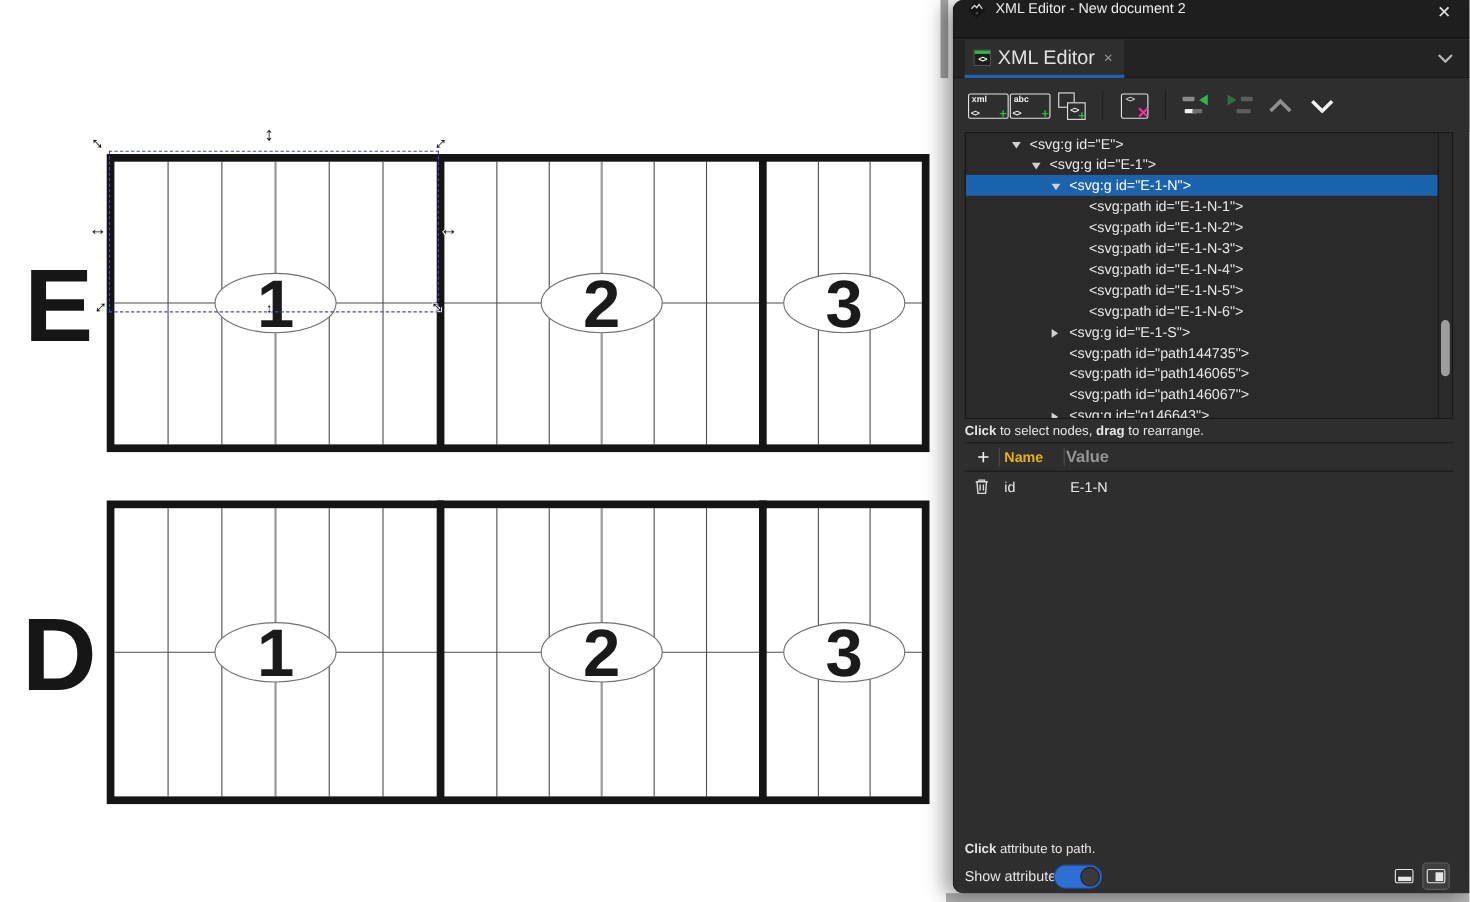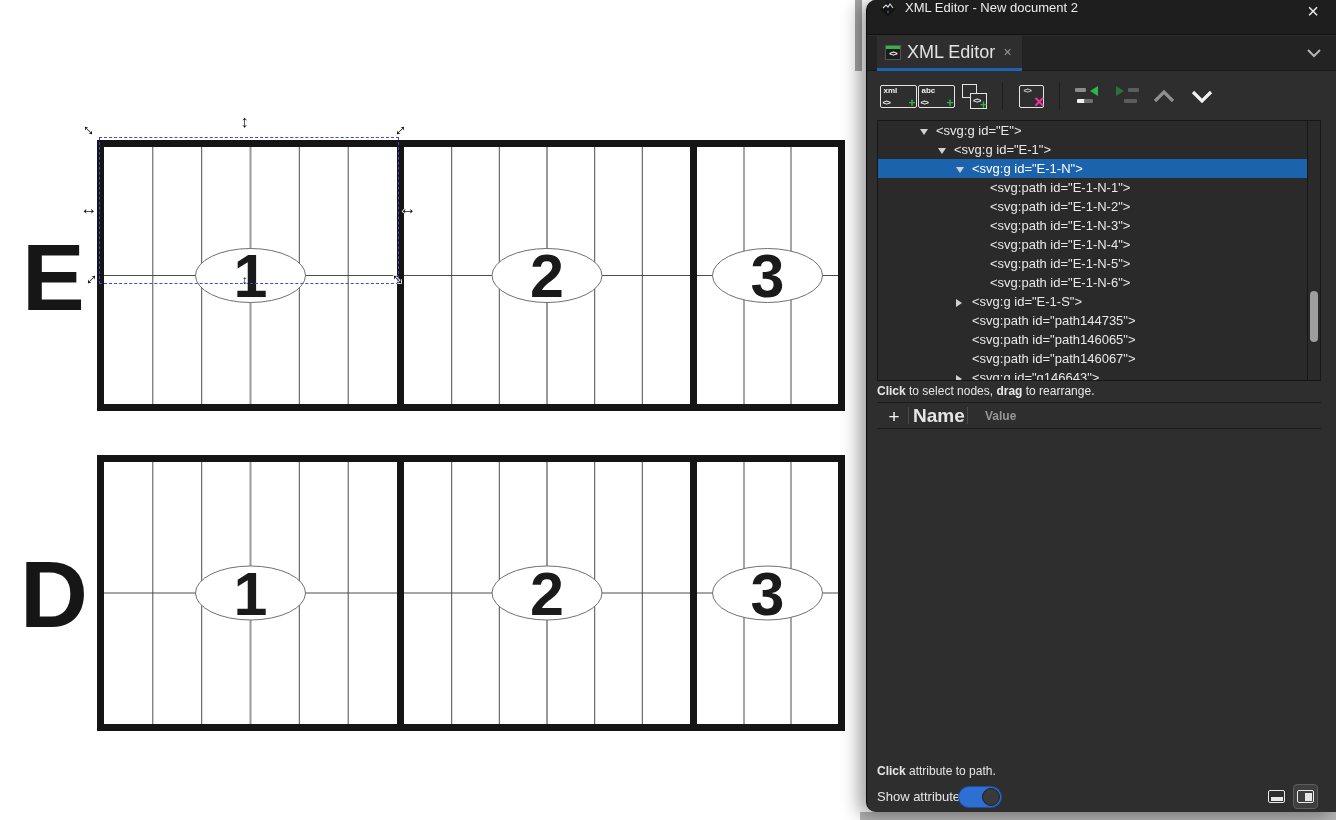--- a/index.html
+++ b/index.html
@@ -86,22 +86,22 @@
 
   #tree-hint { position:absolute; left:10px; top:381px; width:444px; height:20px; font-size:12px;
                line-height:20px; color:#e6e6e6; background:#2e2e2e; }
 
   
   #attr-head { position:absolute; left:10px; top:402px; width:444px; height:27px;
                border-top:1px solid #1b1b1b; border-bottom:1px solid #1b1b1b; }
   #attr-head .plus { position:absolute; left:4px; top:1px; width:26px; text-align:center; font-size:19px;
                      font-weight:400; color:#f2f2f2; line-height:25px; }
   .vsep { position:absolute; top:4px; bottom:4px; width:1px; background:#4a4a4a; }
-  #attr-head .h-name { position:absolute; left:36px; top:0; line-height:26px; font-size:19px; font-weight:bold; color:#e5e5e5; }
-  #attr-head .h-value { position:absolute; left:108px; top:0; line-height:26px; font-size:12px; font-weight:bold; color:#969696; }
+  #attr-head .h-name { position:absolute; left:36px; top:0; line-height:26px; font-size:13px; font-weight:bold; color:#eab308; }
+  #attr-head .h-value { position:absolute; left:92px; top:0; line-height:26px; font-size:15px; font-weight:bold; color:#969696; }
   #attr-row { position:absolute; left:10px; top:430px; width:444px; height:25px; }
   #attr-row .trash { position:absolute; left:8px; top:4px; }
   #attr-row .a-name { position:absolute; left:36px; top:0; line-height:25px; font-size:13px; color:#eaeaea; }
   #attr-row .a-value { position:absolute; left:96px; top:0; line-height:25px; font-size:13px; color:#eaeaea; }
 
   #edit-hint { position:absolute; left:10px; top:764px; font-size:12px; color:#e6e6e6; }
   #show-row { position:absolute; left:10px; top:786px; right:10px; height:24px; }
   #show-row .lbl { position:absolute; left:0; top:3px; font-size:13px; color:#e6e6e6; }
   #toggle { position:absolute; left:81px; top:0; width:44px; height:22px; border-radius:11px;
             background:#2e6fd4; border:1px solid #1b4f9e; }
@@ -328,20 +328,27 @@
 
     <div id="tree-hint"><span class="bold">Click</span><span> to select nodes, </span><span class="bold">drag</span><span> to rearrange.</span></div>
 
     <div id="attr-head">
       <span class="plus">+</span>
       <span class="vsep" style="left:31px;"></span>
       <span class="h-name">Name</span>
       <span class="vsep" style="left:90px;"></span>
       <span class="h-value">Value</span>
     </div>
+    <div id="attr-row">
+      <svg class="trash" width="15" height="16" viewBox="0 0 15 16">
+        <path d="M2 4 h11 M5 4 V2.5 h5 V4 M3.2 4 l0.8 10.5 h7 L11.8 4 M6 6.5 v5.5 M9 6.5 v5.5" fill="none" stroke="#d8d8d8" stroke-width="1.3"></path>
+      </svg>
+      <span class="a-name">id</span>
+      <span class="a-value">E-1-N</span>
+    </div>
 
     <div id="edit-hint"><span class="bold">Click</span><span> attribute to path.</span></div>
 
     <div id="show-row">
       <span class="lbl">Show attributes</span>
       <div id="toggle">
           <div class="knob"></div>
         </div>
       <div class="layout-btn" id="layout-a">
         <span class="lay-ic h"></span>

